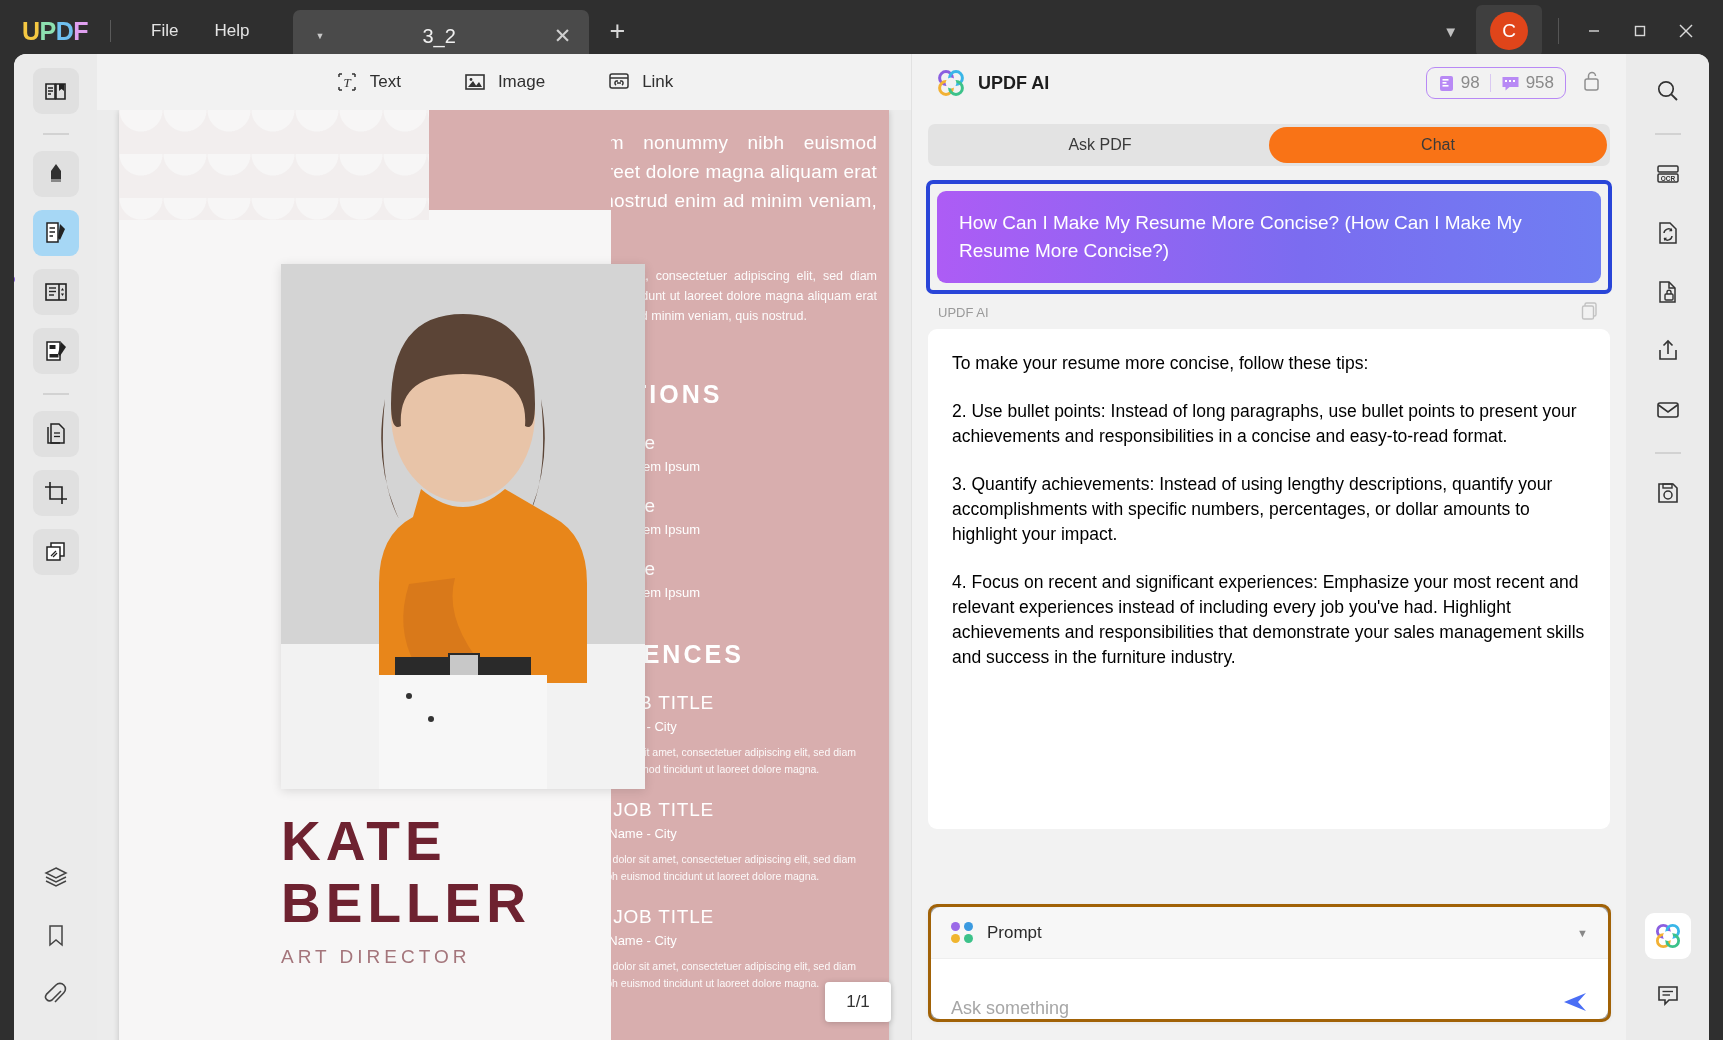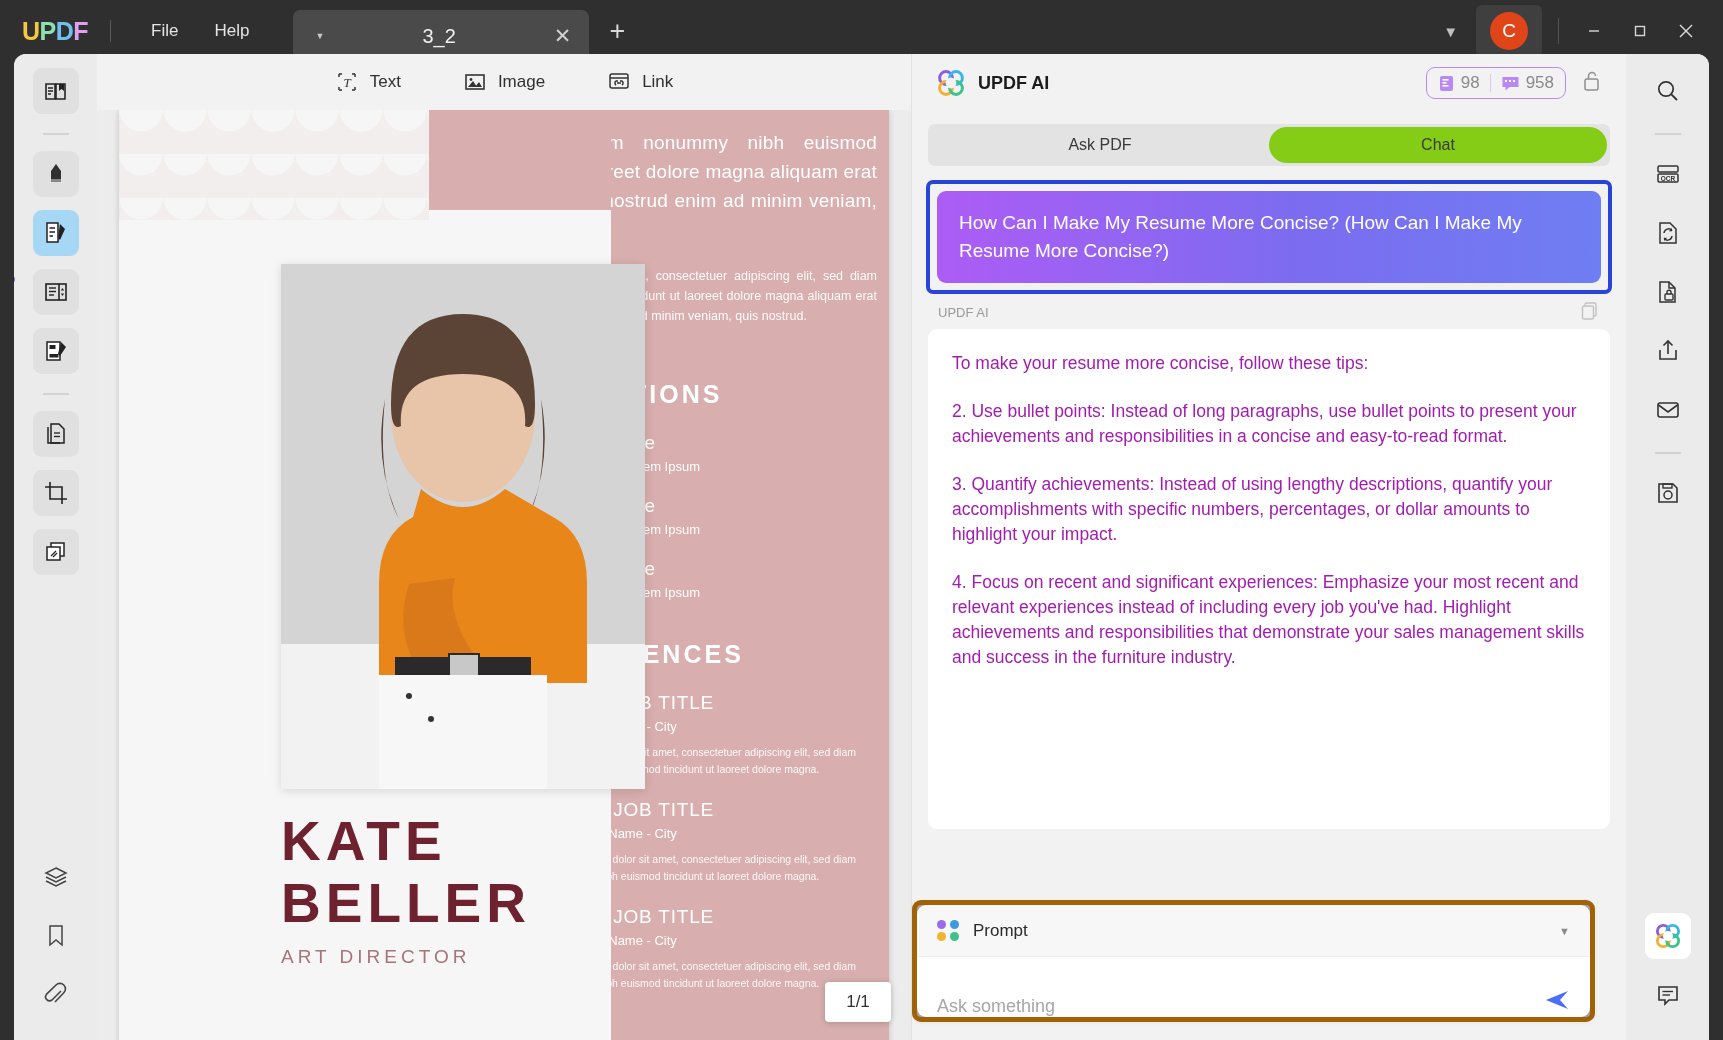--- a/index.html
+++ b/index.html
@@ -185,44 +185,44 @@
   .lockico { margin-left:16px; }
 
   .tabs {
     margin:12px 16px 0; height:42px; background:#e3e3e3; border-radius:7px;
     display:flex; padding:3px;
   }
   .tabbtn {
     flex:1; display:flex; align-items:center; justify-content:center;
     font-size:16px; color:#3a3a3a; border-radius:5px;
   }
-  .tabbtn.on { background:#84cc16;border-radius:18px; }
+  .tabbtn.on { background:#f97316;border-radius:18px; }
 
   .qbubble-sel {
     margin:14px 14px 0; border:4px solid #2945d8; border-radius:7px;
     background:#f2f2f2; padding:7px;
   }
   .qbubble {
     background:linear-gradient(90deg,#ad5cf5 0%,#7b6cf0 55%,#6f7ef2 100%);
     border-radius:9px; padding:18px 22px; color:#fff;
     font-size:19px; line-height:28px;
   }
   .ai-label { font-size:13px; color:#9a9a9a; margin:11px 0 0 26px; }
   .copyico{ position:absolute; right:26px; }
 
   .answer {
     margin:9px 16px 0; background:#fff; border-radius:9px; padding:22px 24px;
     height:500px; overflow:hidden;
   }
-  .answer p { font-size:17.5px; line-height:25px; color:#a21caf; margin-bottom:23px; }
+  .answer p { font-size:17.5px; line-height:25px; color:#000000; margin-bottom:23px; }
   .answer p:last-child { margin-bottom:15px; }
 
   .promptbox {
-    position:absolute; left:0; bottom:18px; width:683px;
-    background:#a3a3a3; border:5px solid #a16207; border-radius:9px;
+    position:absolute; left:16px; bottom:18px; width:683px;
+    background:#a3a3a3; border:3px solid #a16207; border-radius:9px;
     box-shadow:0 1px 4px rgba(0,0,0,.05);
   }
   .promptrow {
     height:52px; display:flex; align-items:center; padding:0 20px;
     border-bottom:1px solid #eee; background:#f7f7f7; border-radius:9px 9px 0 0;
   }
   .dots { width:22px; height:22px; display:grid; grid-template-columns:1fr 1fr;
           gap:3px; }
   .dots i { width:9px; height:9px; border-radius:50%; display:block; }
   .prompt-label { font-size:17px; color:#2b2b2b; margin-left:14px; }

